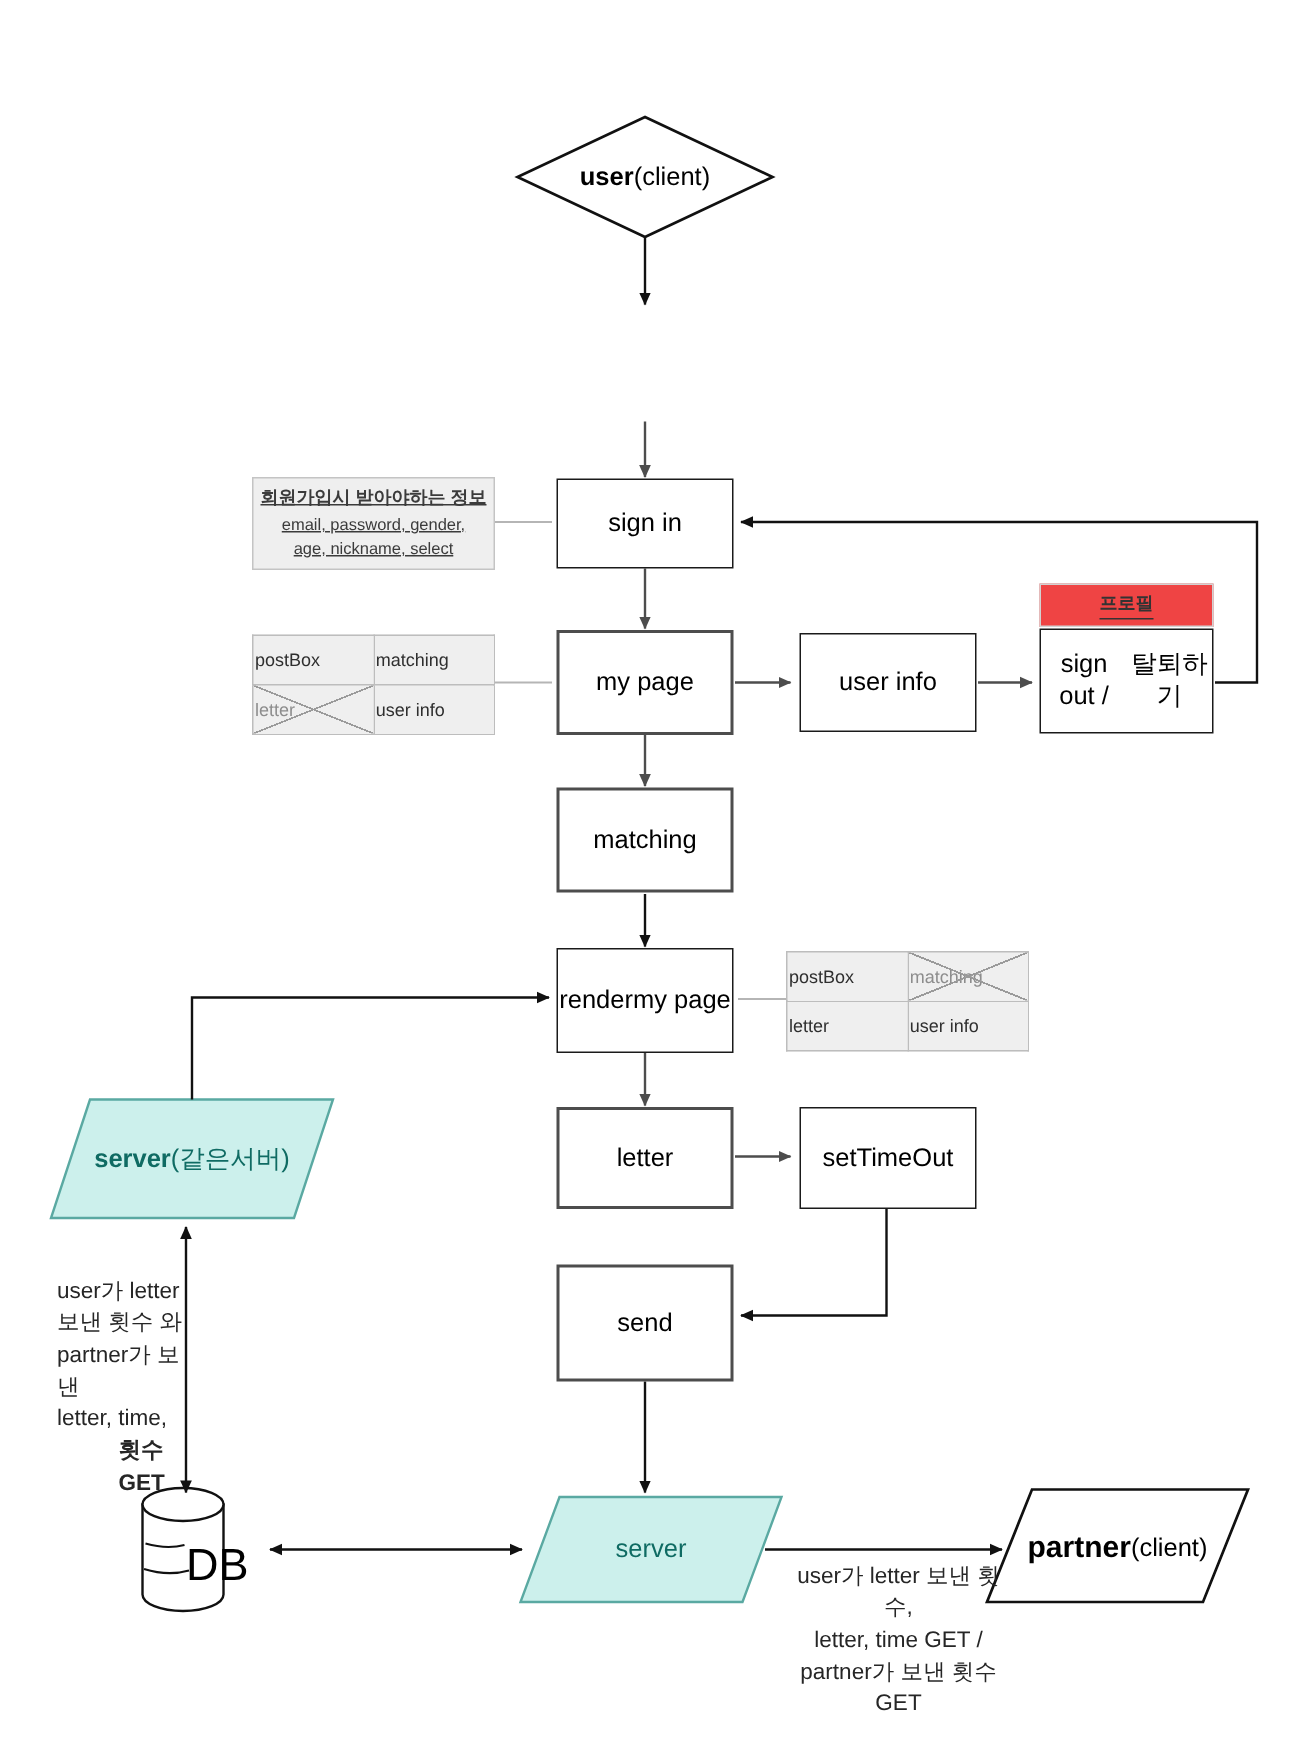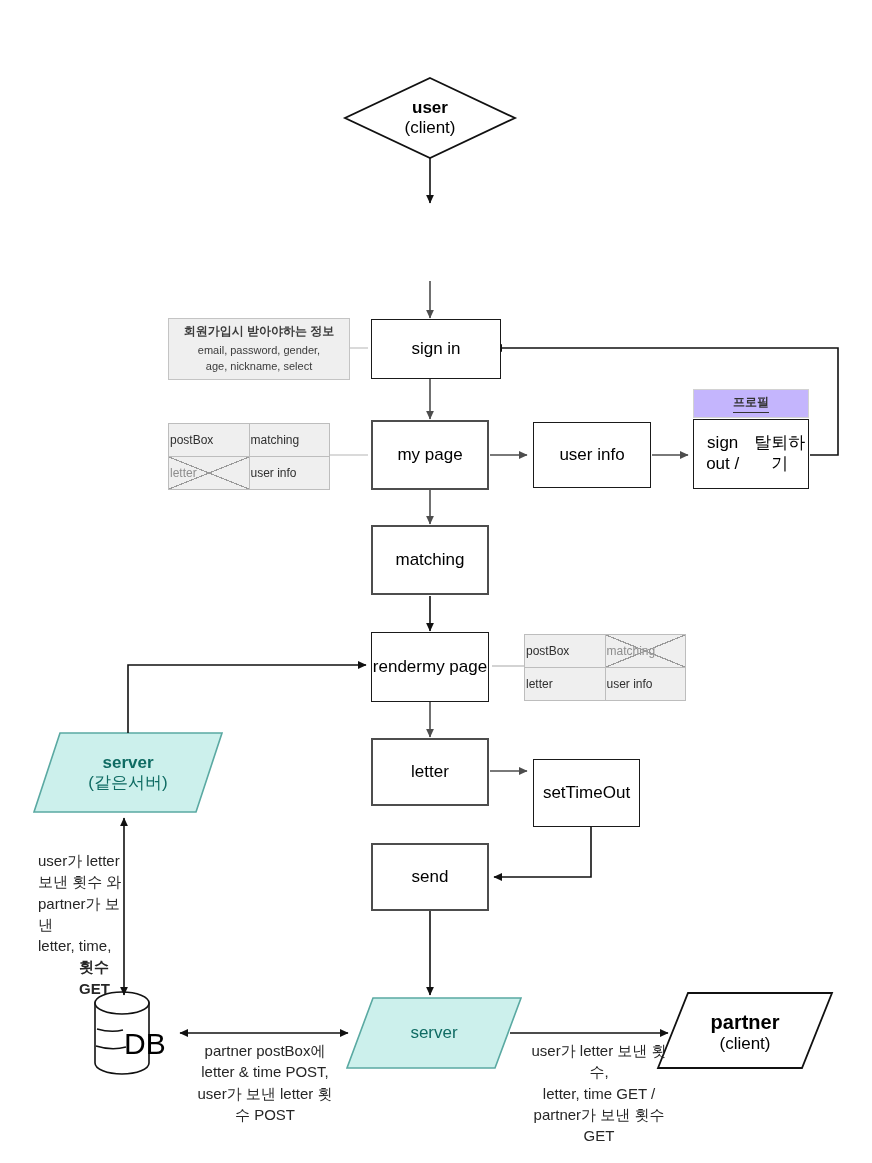--- a/index.html
+++ b/index.html
@@ -43,21 +43,21 @@
   }
   .proc.thin {
     border: 1.6px solid #1a1a1a;
   }
   .shape-label {
     position: absolute;
     display: flex;
     align-items: center;
     justify-content: center;
     text-align: center;
-    flex-direction: column;
+    flex-direction: row;
     line-height: 1.2;
   }
   .diamond-label {
     font-size: 17px;
   }
   .bold { font-weight: bold; }
   .teal-text { color: #0f6b63; font-size: 17px; }
   .note {
     position: absolute;
     box-sizing: border-box;
@@ -104,21 +104,21 @@
     left: 0; top: 0;
     width: 100%; height: 100%;
     background-image: linear-gradient(to bottom right, transparent calc(50% - 0.6px), #9a9a9a calc(50% - 0.6px), #9a9a9a calc(50% + 0.6px), transparent calc(50% + 0.6px));
   }
   .grid-table td.crossed::after {
     background-image: linear-gradient(to bottom left, transparent calc(50% - 0.6px), #9a9a9a calc(50% - 0.6px), #9a9a9a calc(50% + 0.6px), transparent calc(50% + 0.6px));
   }
   .profile-hdr {
     position: absolute;
     box-sizing: border-box;
-    background: #c4b5fd;
+    background: #ef4444;
     border: 1px solid #d2d2d2;
     display: flex;
     align-items: center;
     justify-content: center;
     font-size: 12px;
     font-weight: bold;
     color: #333333;
   }
   .profile-hdr span {
     border-bottom: 1px solid #333333;
@@ -210,21 +210,21 @@
 
     <path d="M492,666 L524,666" fill="none" stroke="#b5b5b5" stroke-width="1.2"></path>
   </svg>
 
   <div class="shape-label diamond-label" style="left:345px; top:92px; width:170px; height:52px;">
     <span class="bold">user</span>
     <span>(client)</span>
   </div>
 
 
-  <div class="node proc thin" style="left:371px; top:319px; width:130px; height:60px;">
+  <div class="node proc thin" style="left:371px; top:319px; width:118px; height:60px;">
     <span>sign in</span>
   </div>
 
   <div class="node proc" style="left:371px; top:420px; width:118px; height:70px;">
     <span>my page</span>
   </div>
 
   <div class="node proc thin" style="left:533px; top:422px; width:118px; height:66px;">
     <span>user info</span>
   </div>
@@ -244,25 +244,25 @@
 
   <div class="node proc thin" style="left:371px; top:632px; width:118px; height:70px; flex-direction:row;">
     <span>render</span>
     <span>my page</span>
   </div>
 
   <div class="node proc" style="left:371px; top:738px; width:118px; height:68px;">
     <span>letter</span>
   </div>
 
-  <div class="node proc thin" style="left:533px; top:738px; width:107px; height:68px;margin-top:21px;">
+  <div class="node proc thin" style="left:533px; top:738px; width:118px; height:68px;">
     <span>setTimeOut</span>
   </div>
 
-  <div class="node proc" style="left:371px; top:843px; width:118px; height:68px;">
+  <div class="node proc" style="left:371px; top:843px; width:118px; height:78px;">
     <span>send</span>
   </div>
 
   <div class="shape-label" style="left:34px; top:748px; width:188px; height:50px;">
     <span class="teal-text bold">server</span>
     <span class="teal-text">(같은서버)</span>
   </div>
 
   <div class="shape-label" style="left:347px; top:1017px; width:174px; height:32px;">
     <span class="teal-text">server</span>
@@ -270,21 +270,21 @@
 
   <div class="shape-label" style="left:658px; top:1008px; width:174px; height:48px;">
     <span class="bold" style="font-size:20px;">partner</span>
     <span style="font-size:17px;">(client)</span>
   </div>
 
   <div class="db-label" style="left:124px; top:1027px;">
     <span>DB</span>
   </div>
 
-  <div class="note" style="left:168px; top:318px; width:182px; height:62px;">
+  <div class="note" style="left:168px; top:318px; width:162px; height:62px;text-decoration:underline;">
     <span class="note-title">회원가입시 받아야하는 정보</span>
     <span>email, password, gender,</span>
     <span>age, nickname, select</span>
   </div>
 
   <table class="grid-table" style="left:168px; top:423px; width:162px;">
     <tbody>
         <tr>
       <td>postBox</td>
       <td>matching</td>
@@ -310,25 +310,20 @@
     </table>
 
   <div class="edge-note left-align" style="left:38px; top:850px; width:86px;">
     <div>user가 letter</div>
     <div>보낸 횟수 와</div>
     <div>partner가 보낸</div>
     <div>letter, time,</div>
     <div style="font-weight:bold;margin-left:41px;">횟수 GET</div>
   </div>
 
-  <div class="edge-note" style="left:190px; top:1040px; width:150px;">
-    <div>partner postBox에</div>
-    <div>letter &amp; time POST,</div>
-    <div>user가 보낸 letter 횟수 POST</div>
-  </div>
 
   <div class="edge-note" style="left:524px; top:1040px; width:150px;">
     <div>user가 letter 보낸 횟수,</div>
     <div>letter, time GET /</div>
     <div>partner가 보낸 횟수 GET</div>
   </div>
 
 </div>
 
 </body></html>

